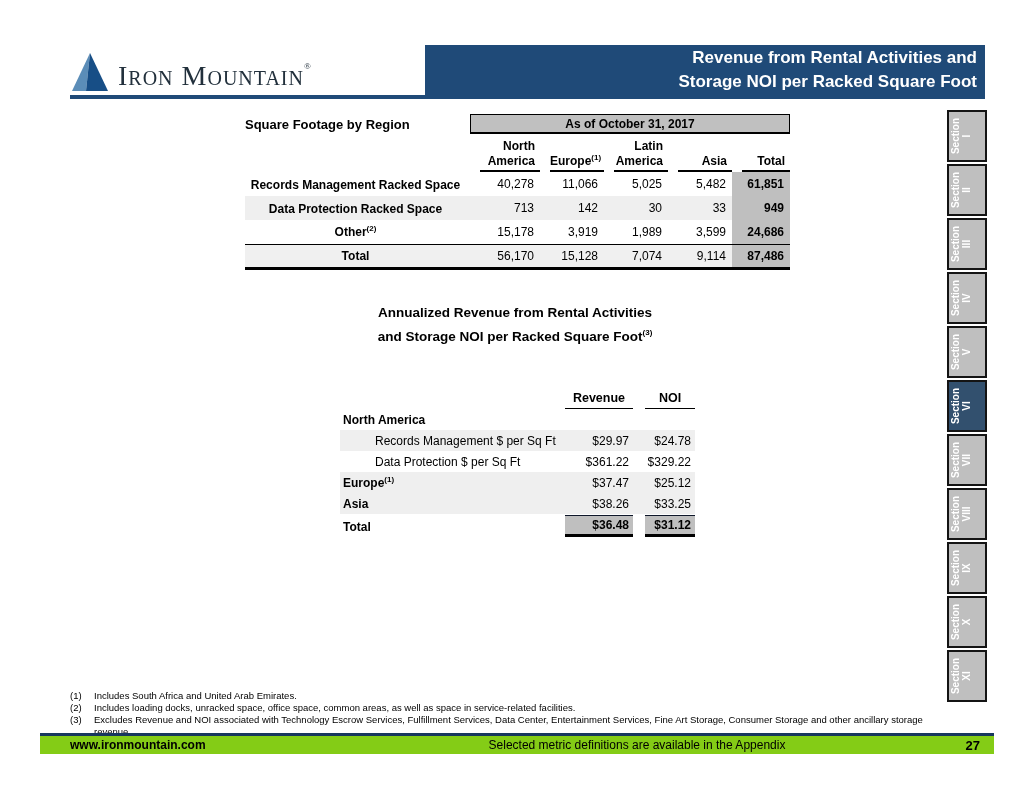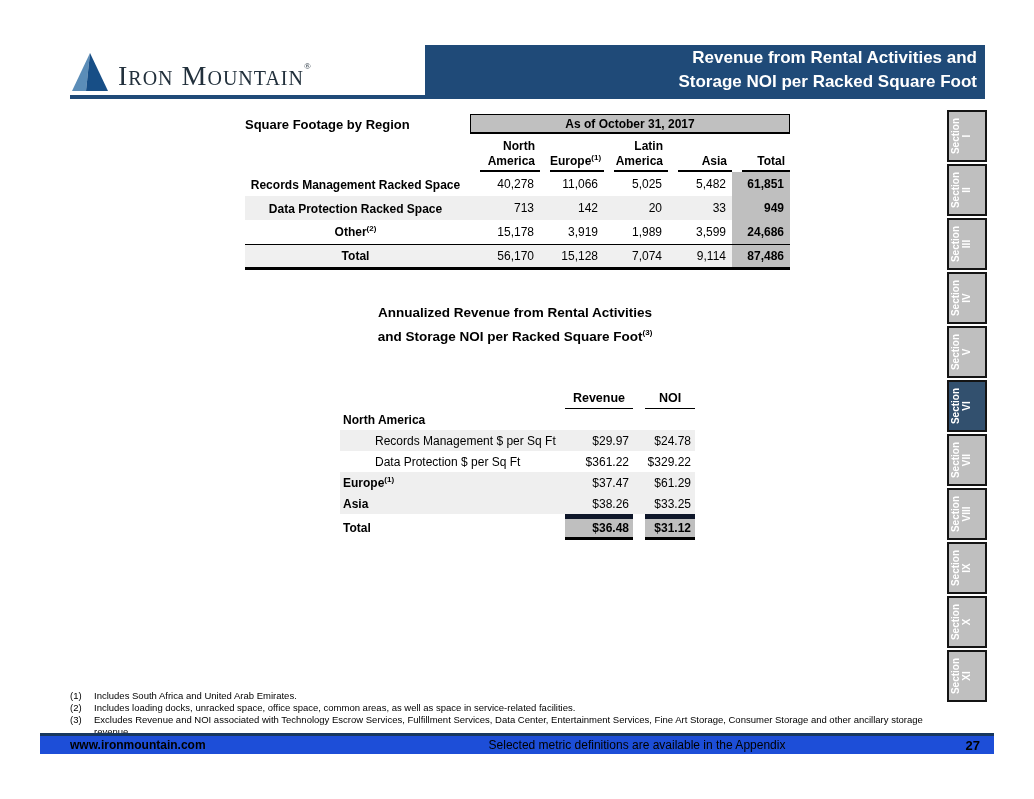--- a/index.html
+++ b/index.html
@@ -56,30 +56,30 @@
   .colh2 { text-align:center; border-bottom:1.5px solid #000; padding-bottom:3px; font-size:12.5px; }
   .colh2.gap { margin-left:12px;margin-top:17px; }
   table.t2 td { height:21px; padding:0 4px 0 3px; }
   table.t2 td.num { text-align:right; }
   table.t2 td.lbl { text-align:left; }
   table.t2 tr.bold td.lbl { font-weight:bold; }
   table.t2 td.indent { padding-left:35px; font-weight:normal; }
   table.t2 tr.stripe td { background:#EFEFEF; }
   table.t2 tr.totalrow td { padding:0; height:24px; }
   table.t2 tr.totalrow td.lbl { font-weight:bold; padding-left:3px; }
-  .tbox { background:#BFBFBF; border-top:5px solid #0f172a; border-bottom:3px solid #000; text-align:right; padding:2px 4px; font-weight:bold; }
+  .tbox { background:#BFBFBF; border-top:1px solid #0f172a; border-bottom:3px solid #000; text-align:right; padding:2px 4px; font-weight:bold; }
   .tbox.gap2 { margin-left:12px; }
 
   
   .footnotes { position:absolute; left:70px; top:690px; width:890px; font-size:9.5px; line-height:12px; }
   .fn-row { display:flex; }
   .fn-num { width:24px; flex:none; }
 
   
-  .footer { position:absolute; left:40px; top:733px; width:954px; height:21px; background:#1d4ed8; border-top:3px solid #17375E; display:flex; align-items:center; font-size:12px; }
+  .footer { position:absolute; left:40px; top:733px; width:954px; height:21px; background:#84cc16; border-top:3px solid #17375E; display:flex; align-items:center; font-size:12px; }
   .footer-url { font-weight:bold; padding-left:30px; width:300px; }
   .footer-note { flex:1; text-align:center; }
   .footer-page { font-weight:bold; padding-right:14px; width:60px; text-align:right; font-size:13px; }
 </style>
 </head>
 <body>
 
 <div class="page">
 
   <div class="logo">
@@ -187,21 +187,21 @@
           <td class="num">40,278</td>
           <td class="num">11,066</td>
           <td class="num">5,025</td>
           <td class="num">5,482</td>
           <td class="num totcol">61,851</td>
         </tr>
         <tr class="stripe">
           <td class="lbl"><span>Data Protection Racked Space</span><sup></sup></td>
           <td class="num">713</td>
           <td class="num">142</td>
-          <td class="num">20</td>
+          <td class="num">30</td>
           <td class="num">33</td>
           <td class="num totcol">949</td>
         </tr>
         <tr>
           <td class="lbl"><span>Other</span><sup>(2)</sup></td>
           <td class="num">15,178</td>
           <td class="num">3,919</td>
           <td class="num">1,989</td>
           <td class="num">3,599</td>
           <td class="num totcol">24,686</td>
@@ -253,21 +253,21 @@
           <td class="num">$24.78</td>
         </tr>
         <tr>
           <td class="lbl indent"><span>Data Protection $ per Sq Ft</span><sup></sup></td>
           <td class="num">$361.22</td>
           <td class="num">$329.22</td>
         </tr>
         <tr class="bold stripe">
           <td class="lbl"><span>Europe</span><sup>(1)</sup></td>
           <td class="num">$37.47</td>
-          <td class="num">$61.29</td>
+          <td class="num">$25.12</td>
         </tr>
         <tr class="bold stripe">
           <td class="lbl"><span>Asia</span><sup></sup></td>
           <td class="num">$38.26</td>
           <td class="num">$33.25</td>
         </tr>
         <tr class="totalrow">
           <td class="lbl"><span>Total</span><sup></sup></td>
           <td class="num">
               <div class="tbox">$36.48</div>

